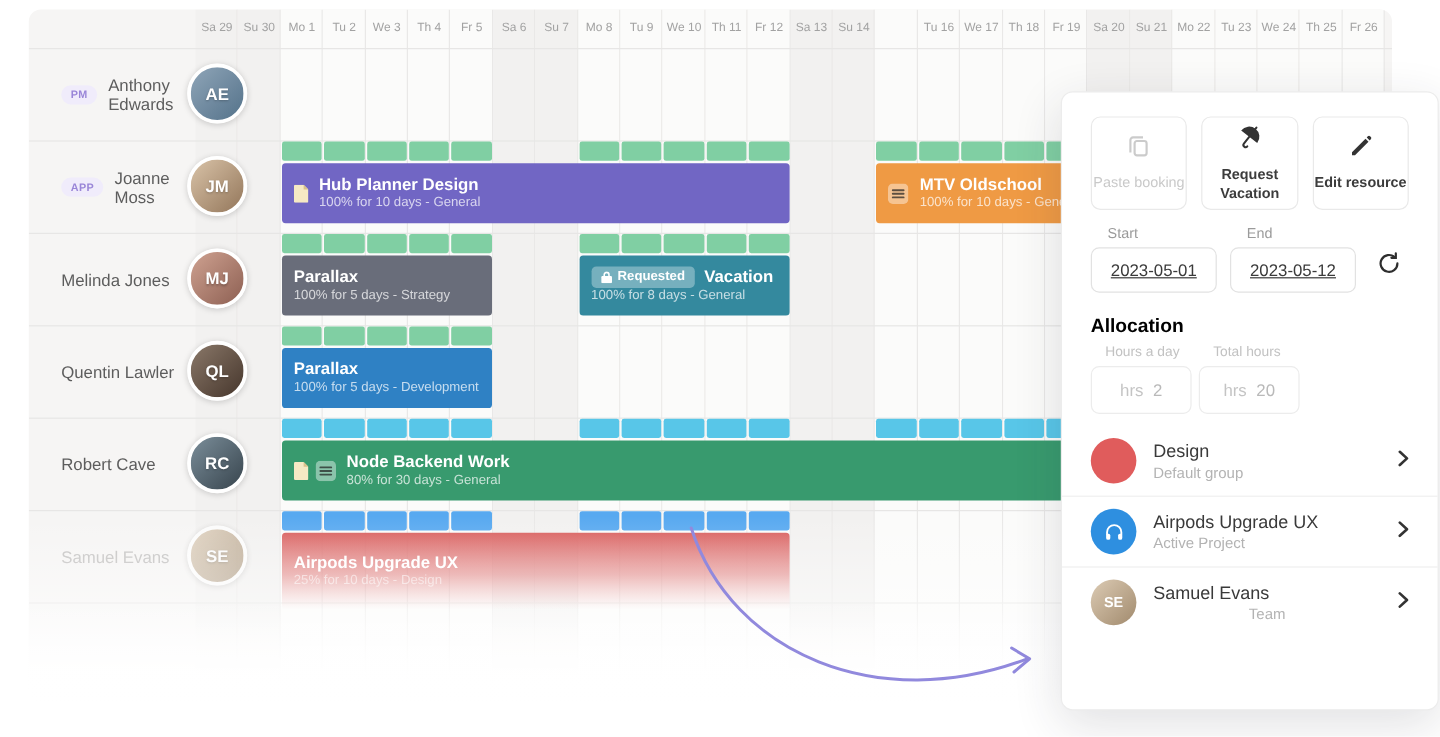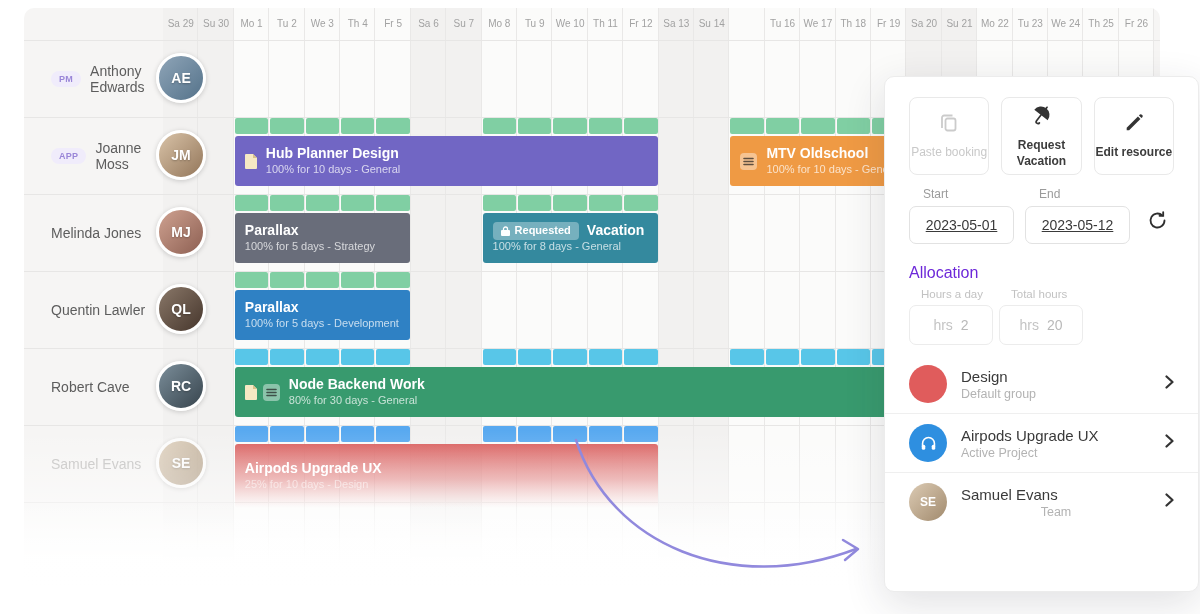--- a/index.html
+++ b/index.html
@@ -49,21 +49,21 @@
   .action-btn { flex:1; height:78px; background:#fff; border:1px solid #e9e9e9; border-radius:8px;
                 display:flex; flex-direction:column; align-items:center; justify-content:center; gap:7px;
                 cursor:pointer; }
   .action-label { font-size:12px; line-height:1.3; color:#3c3c3c; font-weight:bold; text-align:center; }
   .action-btn.disabled .action-label { color:#c9c9c9; font-weight:normal; }
   .dates-row { display:flex; align-items:flex-end; margin:12px 24px 0 24px; gap:11px; }
   .field-group label { display:block; font-size:12px; color:#9b9b9b; margin:0 0 5px 14px; }
   .date-box { width:105px; height:38px; border:1px solid #e2e2e2; border-radius:7px; display:flex;
               align-items:center; justify-content:center; font-size:14px; color:#3a3a3a; cursor:text;text-decoration:underline; }
   .refresh-wrap { margin:0 0 9px 6px; cursor:pointer; }
-  .alloc-title { font-size:16px; font-weight:normal; color:#6d28d9; margin:20px 24px 0 24px; }
+  .alloc-title { font-size:16px; font-weight:bold; color:#000000; margin:20px 24px 0 24px; }
   .alloc-row { display:flex; gap:6px; margin:6px 24px 0 24px; }
   .alloc-field label { display:block; font-size:11.5px; color:#c2c2c2; margin:0 0 5px 12px; white-space:nowrap; }
   .alloc-field.active label { color:#5c5c5c; }
   .alloc-box { height:40px; border:1px solid #ececec; border-radius:7px; display:flex; align-items:center;
                justify-content:center; gap:8px; font-size:14px; cursor:text; }
   .alloc-field.active .alloc-box { border-color:#dcdcdc; }
   .alloc-prefix { color:#c4c4c4; }
   .alloc-value { color:#b9b9b9; }
   .alloc-field.active .alloc-prefix { color:#8a8a8a; }
   .alloc-field.active .alloc-value { color:#333; font-weight:bold; }

